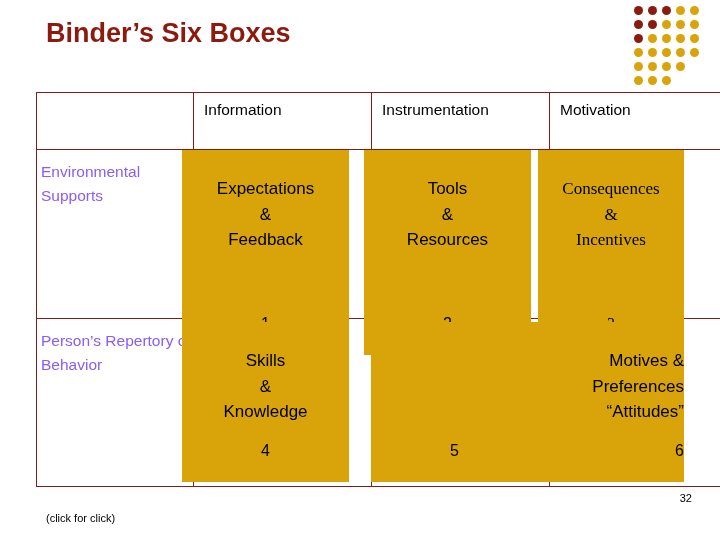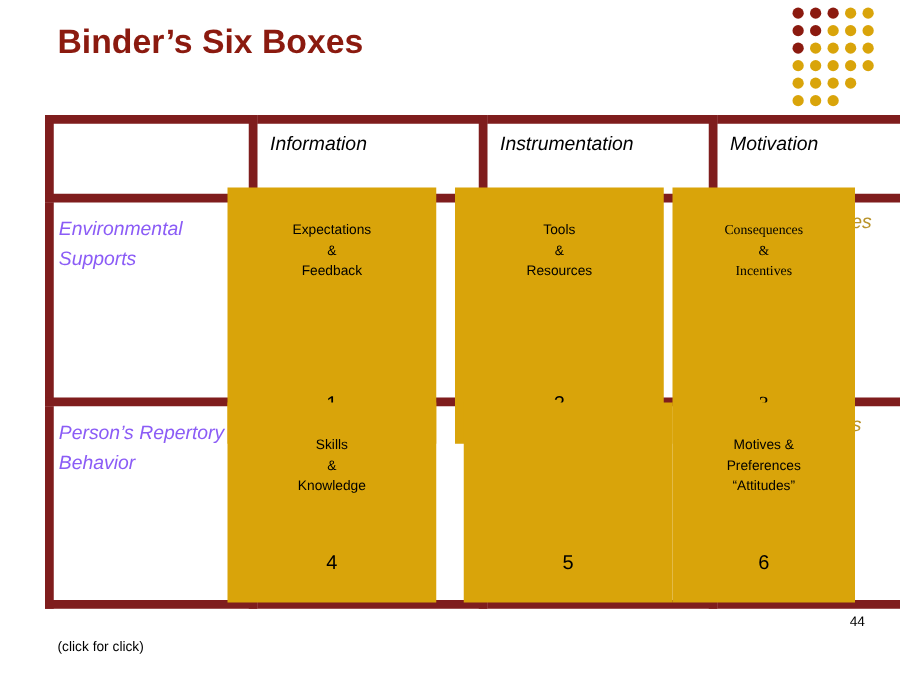--- a/index.html
+++ b/index.html
@@ -48,24 +48,23 @@
     width: 648px;
     height: 395px;
   }
   table.matrix {
     border-collapse: collapse;
     width: 648px;
     height: 395px;
     table-layout: fixed;
   }
   table.matrix td {
-    border: 7px solid #7f1d1d;
+    border: 1px solid #7f1d1d;
     vertical-align: top;
     padding: 0;
-    font-style: italic;
   }
   .col-label { width: 146px; }
   .col-cat   { width: 167px; }
 
   .hdr-cell {
     height: 48px;
     padding: 8px 0 0 10px !important;
     font-size: 15.5px;
     color: #000000;
   }
@@ -100,21 +99,21 @@
     z-index: 3;
     color: #000000;
     text-align: center;
     box-sizing: border-box;
   }
   .gold .gtext {
     position: absolute;
     left: 0;
     right: 0;
     top: 26px;
-    font-size: 11px;
+    font-size: 17px;
     line-height: 1.5;
     white-space: pre-line;
   }
   .gold .gnum {
     position: absolute;
     left: 0;
     right: 0;
     bottom: 22px;
     font-size: 16px;
   }
@@ -226,22 +225,22 @@
   </div>
   <div class="gold" style="left:146px; top:230px; width:167px; height:160px;text-decoration:underline;">
     <div class="gtext">Skills
 &amp;
 Knowledge</div>
     <div class="gnum">4</div>
   </div>
   <div class="gold" style="left:335px; top:230px; width:167px; height:160px;">
     <div class="gnum">5</div>
   </div>
-  <div class="gold" style="left:502px; top:230px; width:146px; height:160px;">
+  <div class="gold" style="left:502px; top:230px; width:146px; height:160px;text-align:right;">
     <div class="gtext">Motives &amp;
 Preferences
 “Attitudes”</div>
     <div class="gnum">6</div>
   </div>
 </div>
 
-<div class="page-num">44</div>
+<div class="page-num">32</div>
 <div class="click-note">(click for click)</div>
 
 </body></html>

